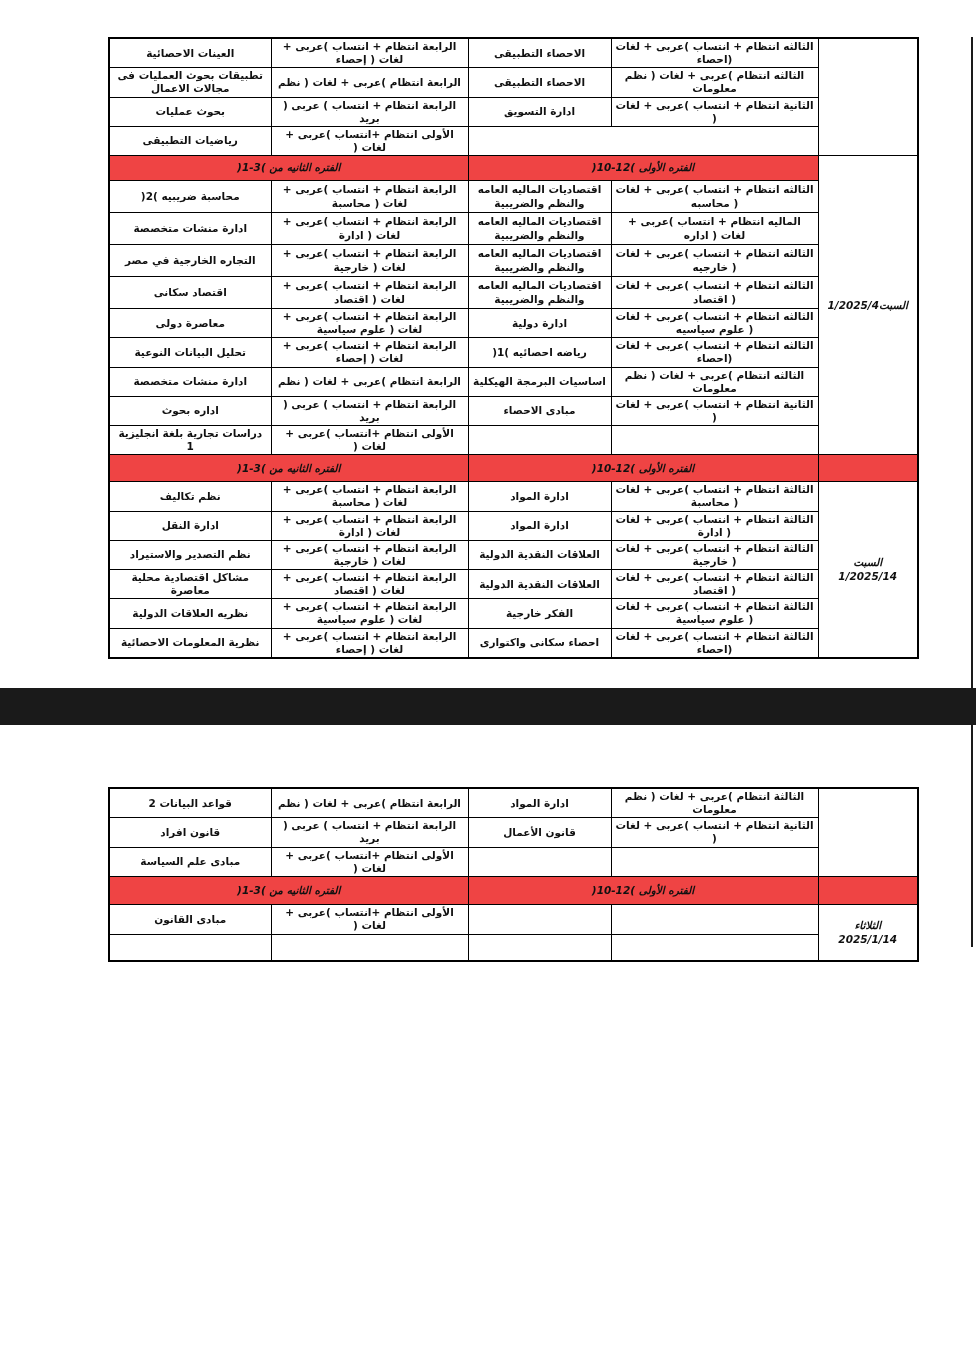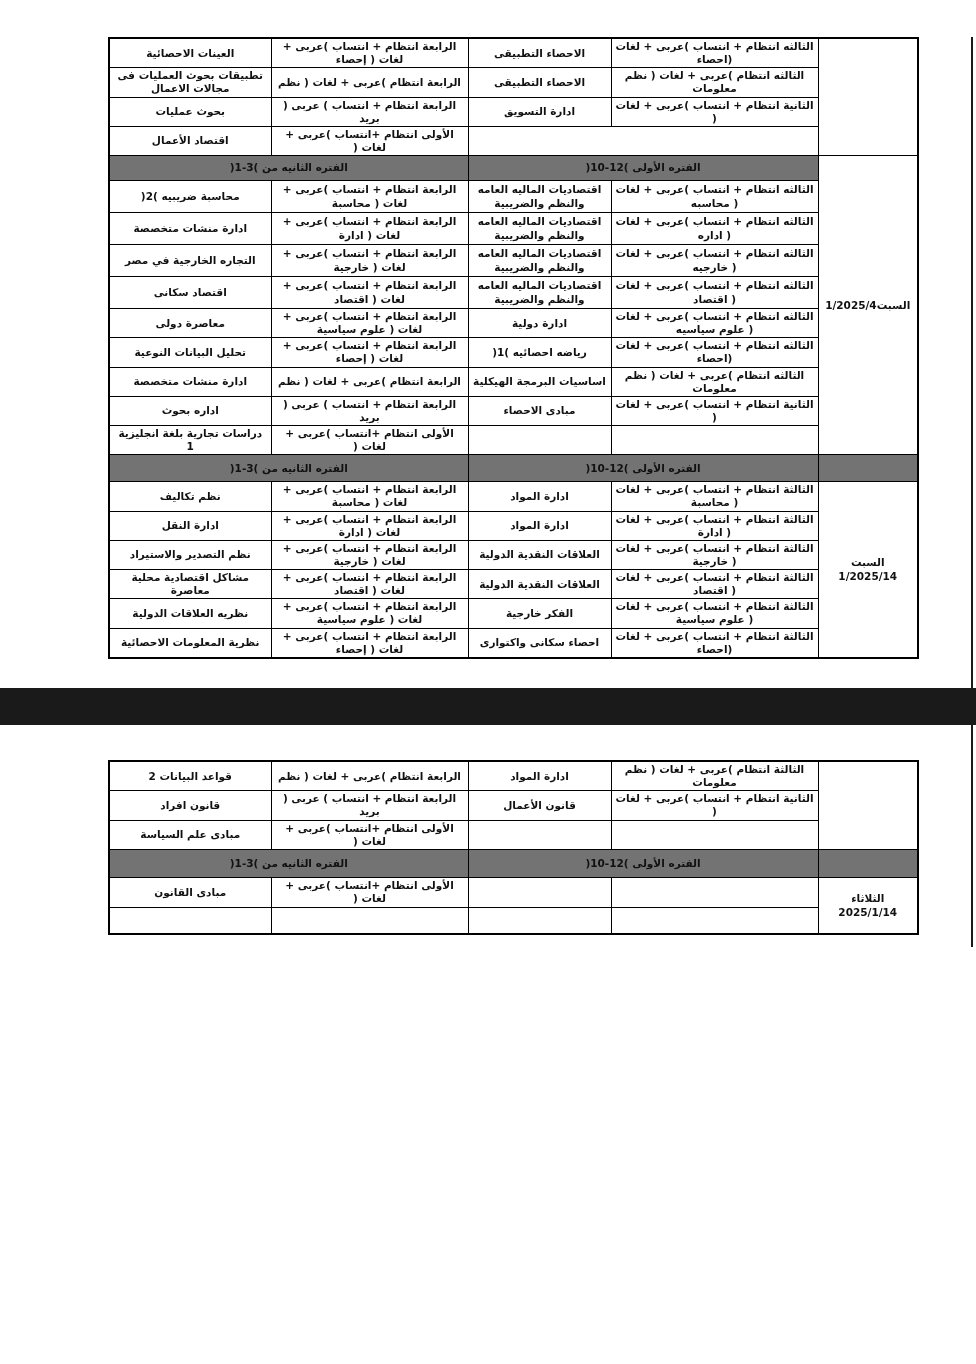--- a/index.html
+++ b/index.html
@@ -20,24 +20,24 @@
     border:1.5px solid #000;
     text-align:center;
     vertical-align:middle;
     padding:1px 3px;
     font-size:10.5px;
     font-weight:bold;
     line-height:1.25;
     color:#111111;
     overflow:hidden;
   }
-  td.orange{background:#737373;}
-  td.date-td{white-space:pre-line;}
+  td.orange{background:#ef4444;font-style:italic;}
+  td.date-td{white-space:pre-line;font-style:italic;}
   #top-table{left:108px;top:37px;width:809px;}
-  #bottom-table{left:108px;top:760px;width:809px;}
+  #bottom-table{left:108px;top:787px;width:809px;}
   #separator-band{
     position:absolute;left:0;top:688px;width:976px;height:37px;
     background:#1A1A1A;
   }
   #page-edge-line{
     position:absolute;left:971px;top:37px;width:2px;height:910px;
     background:#1A1A1A;
   }
 </style>
 </head>
@@ -68,36 +68,36 @@
   </tr>
   <tr style="height:24px">
     <td>الثانية انتظام + انتساب )عربى + لغات (</td>
     <td>ادارة التسويق</td>
     <td>الرابعة انتظام + انتساب ) عربى ( بريد</td>
     <td>بحوث عمليات</td>
   </tr>
   <tr style="height:25px">
     <td colspan="2"></td>
     <td>الأولى انتظام +انتساب )عربى + لغات (</td>
-    <td>اقتصاد الأعمال</td>
+    <td>رياضيات التطبيقى</td>
   </tr>
 
   <tr style="height:25px">
     <td rowspan="10" class="date-td">السبت1/2025/4</td>
     <td colspan="2" class="orange">الفتره الأولى )12-10(</td>
     <td colspan="2" class="orange">الفتره الثانيه من )3-1(</td>
   </tr>
   <tr style="height:32px">
     <td>الثالثه انتظام + انتساب )عربى + لغات ( محاسبه</td>
     <td>اقتصاديات الماليه العامه والنظم والضريبية</td>
     <td>الرابعة انتظام + انتساب )عربى + لغات ( محاسبة</td>
     <td>محاسبة ضريبيه )2(</td>
   </tr>
   <tr style="height:32px">
-    <td>الثالثه انتظام + انتساب )عربى + لغات ( اداره</td>
+    <td>الماليه انتظام + انتساب )عربى + لغات ( اداره</td>
     <td>اقتصاديات الماليه العامه والنظم والضريبية</td>
     <td>الرابعة انتظام + انتساب )عربى + لغات ( ادارة</td>
     <td>ادارة منشات متخصصة</td>
   </tr>
   <tr style="height:32px">
     <td>الثالثه انتظام + انتساب )عربى + لغات ( خارجيه</td>
     <td>اقتصاديات الماليه العامه والنظم والضريبية</td>
     <td>الرابعة انتظام + انتساب )عربى + لغات ( خارجية</td>
     <td>التجاره الخارجية في مصر</td>
   </tr>

